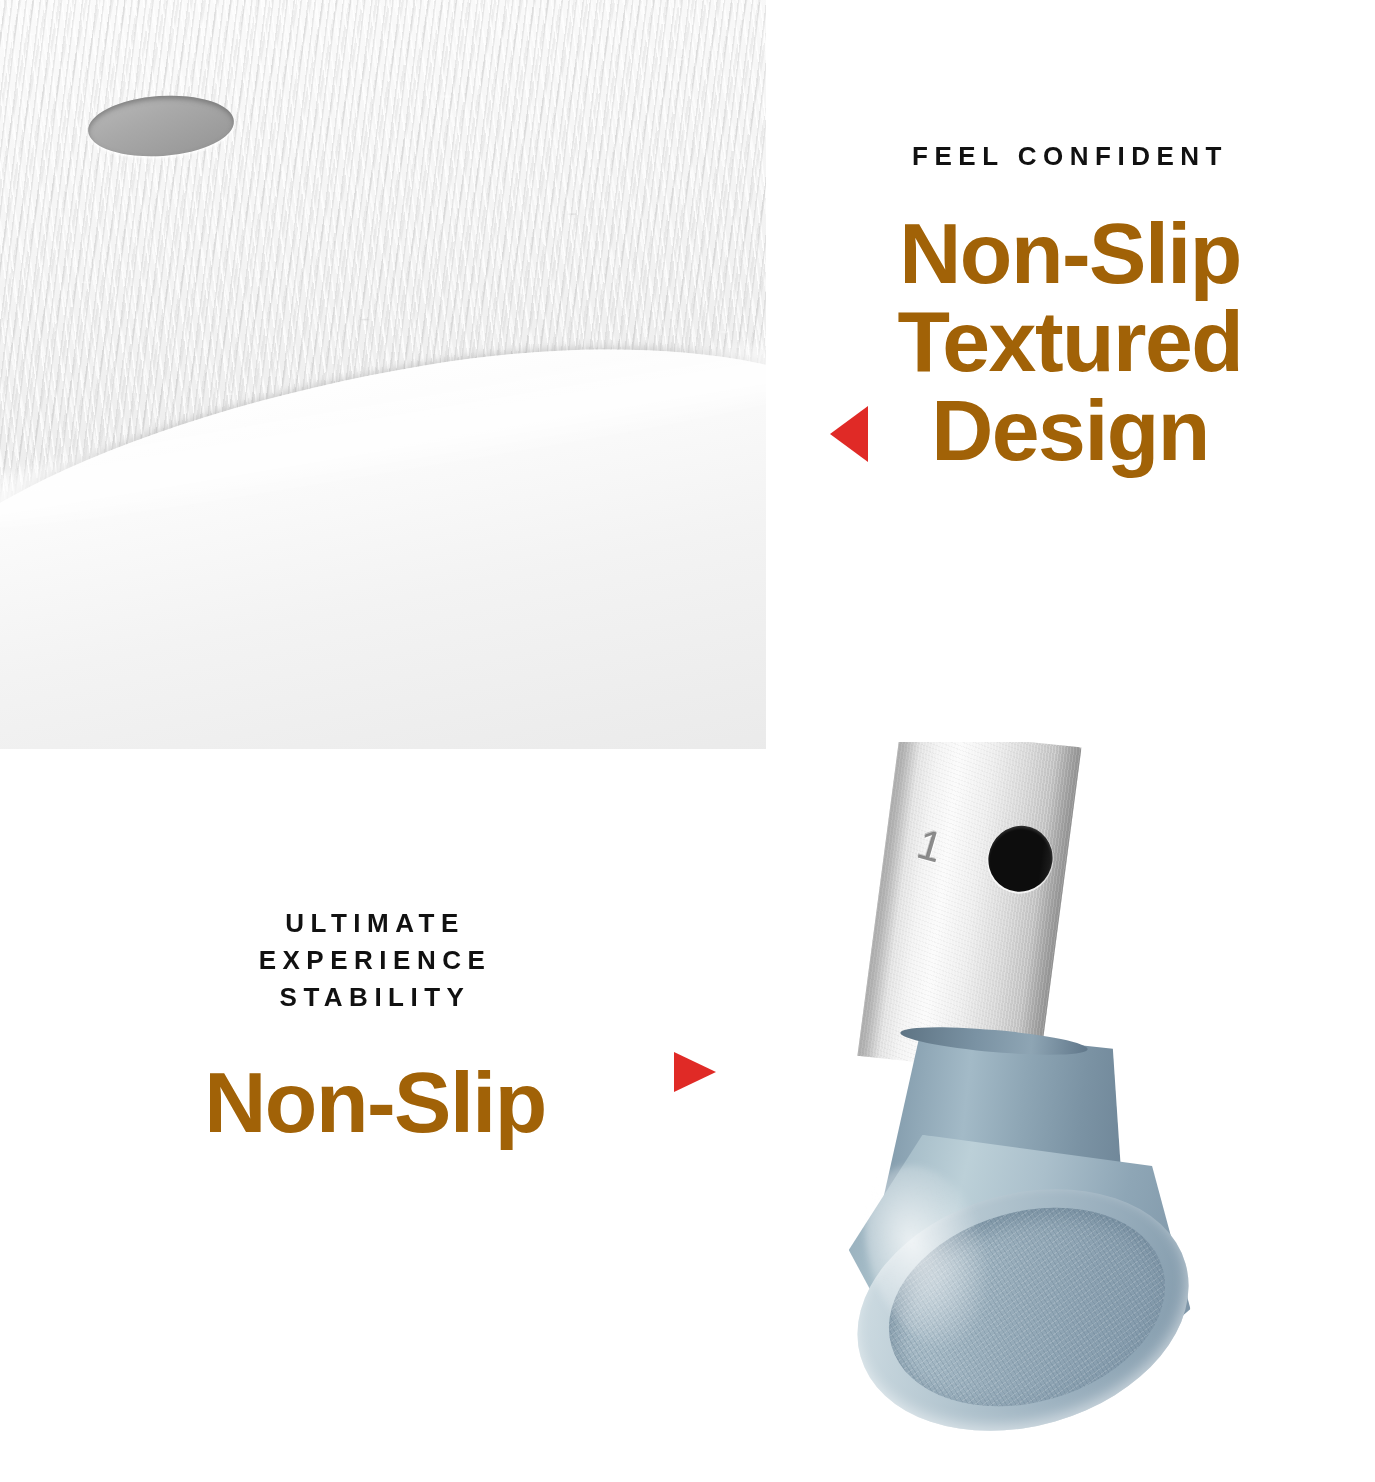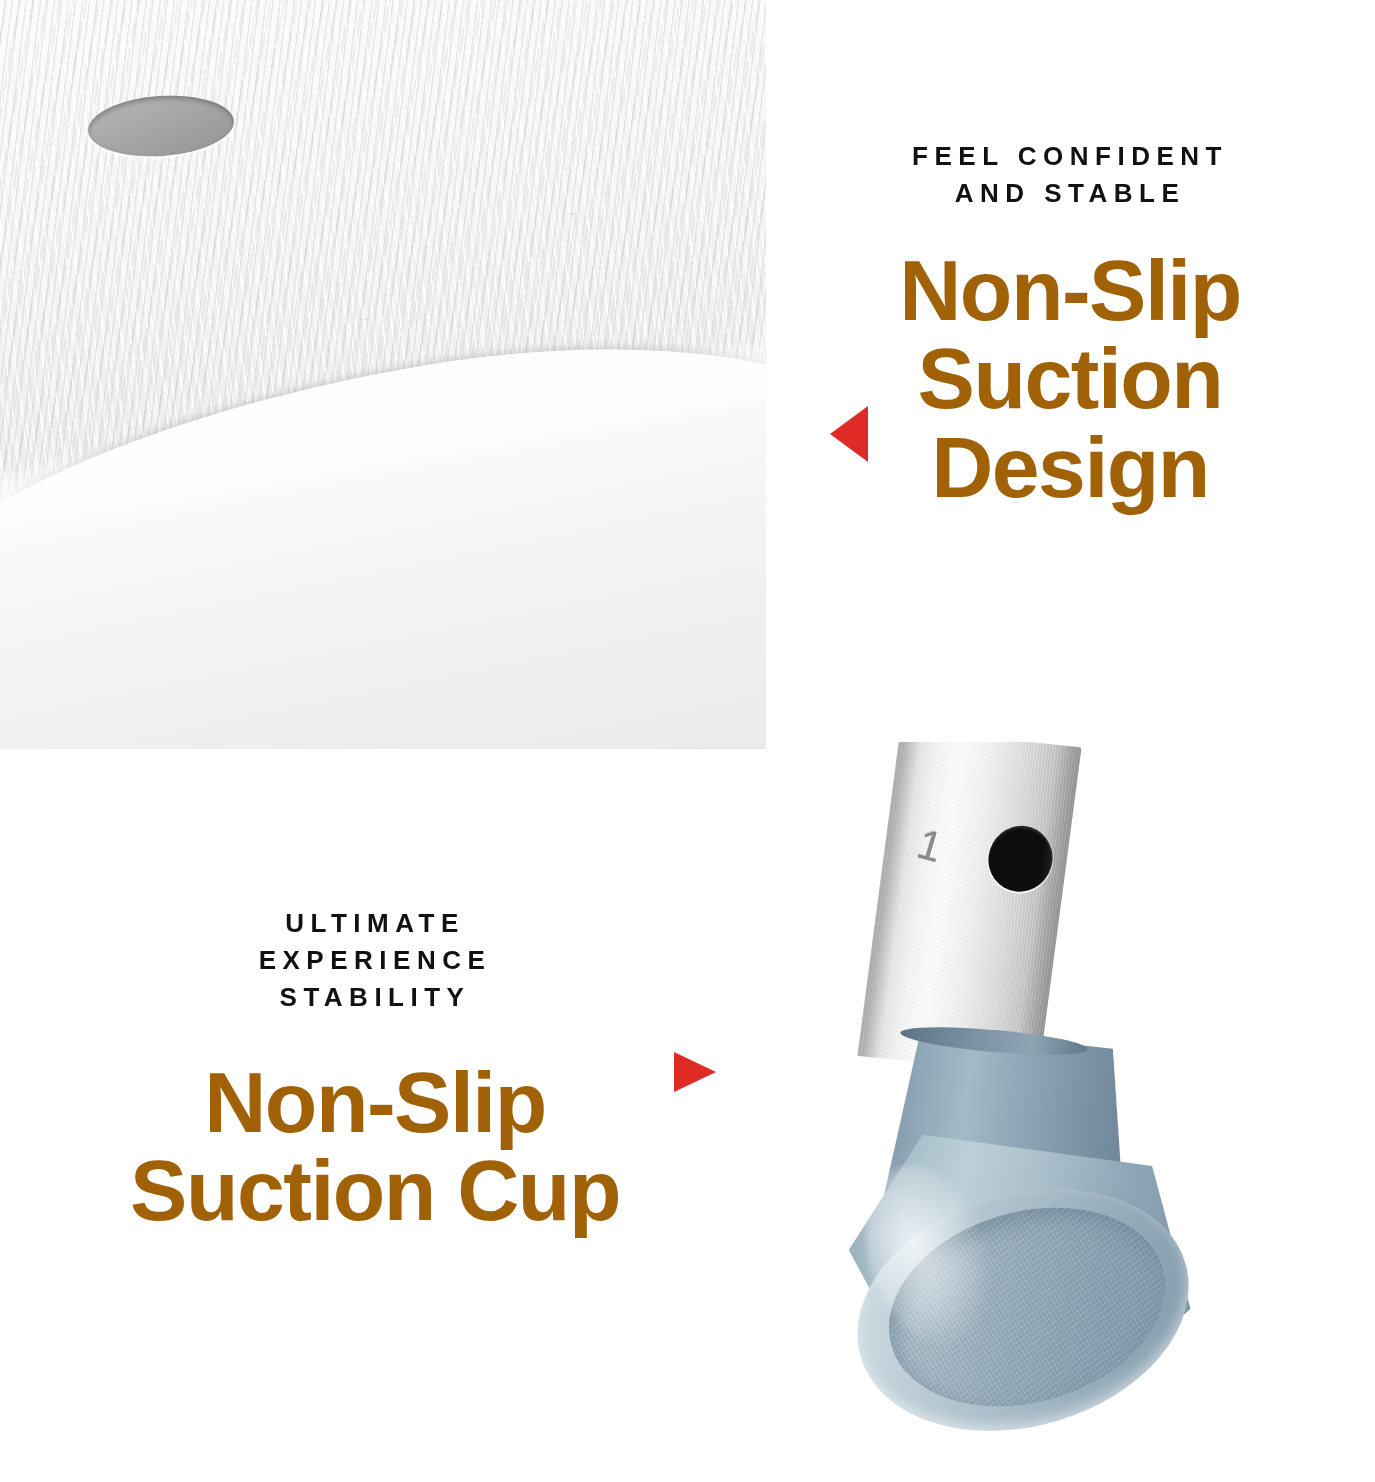--- a/index.html
+++ b/index.html
@@ -336,38 +336,36 @@
     <div class="seat-bottom-fill"></div>
     <div class="seat-lip"></div>
     <div class="seat-lip-shine"></div>
   </div>
 
   <div class="arrow arrow-left"></div>
 
   <div class="block-textured">
     <div class="eyebrow">
       <div>FEEL CONFIDENT</div>
-      <div>AND STABLE</div>
     </div>
     <div class="headline">
       <div>Non-Slip</div>
-      <div>Suction</div>
+      <div>Textured</div>
       <div>Design</div>
     </div>
   </div>
 
   <div class="block-suction">
     <div class="eyebrow">
       <div>ULTIMATE</div>
       <div>EXPERIENCE</div>
       <div>STABILITY</div>
     </div>
     <div class="headline">
       <div>Non-Slip</div>
-      <div>Suction Cup</div>
     </div>
   </div>
 
   <div class="arrow arrow-right"></div>
 
   <div class="photo-leg">
     <div class="tube">
       <div class="tube-grain"></div>
       <div class="tube-mark">1</div>
       <div class="tube-hole"></div>

